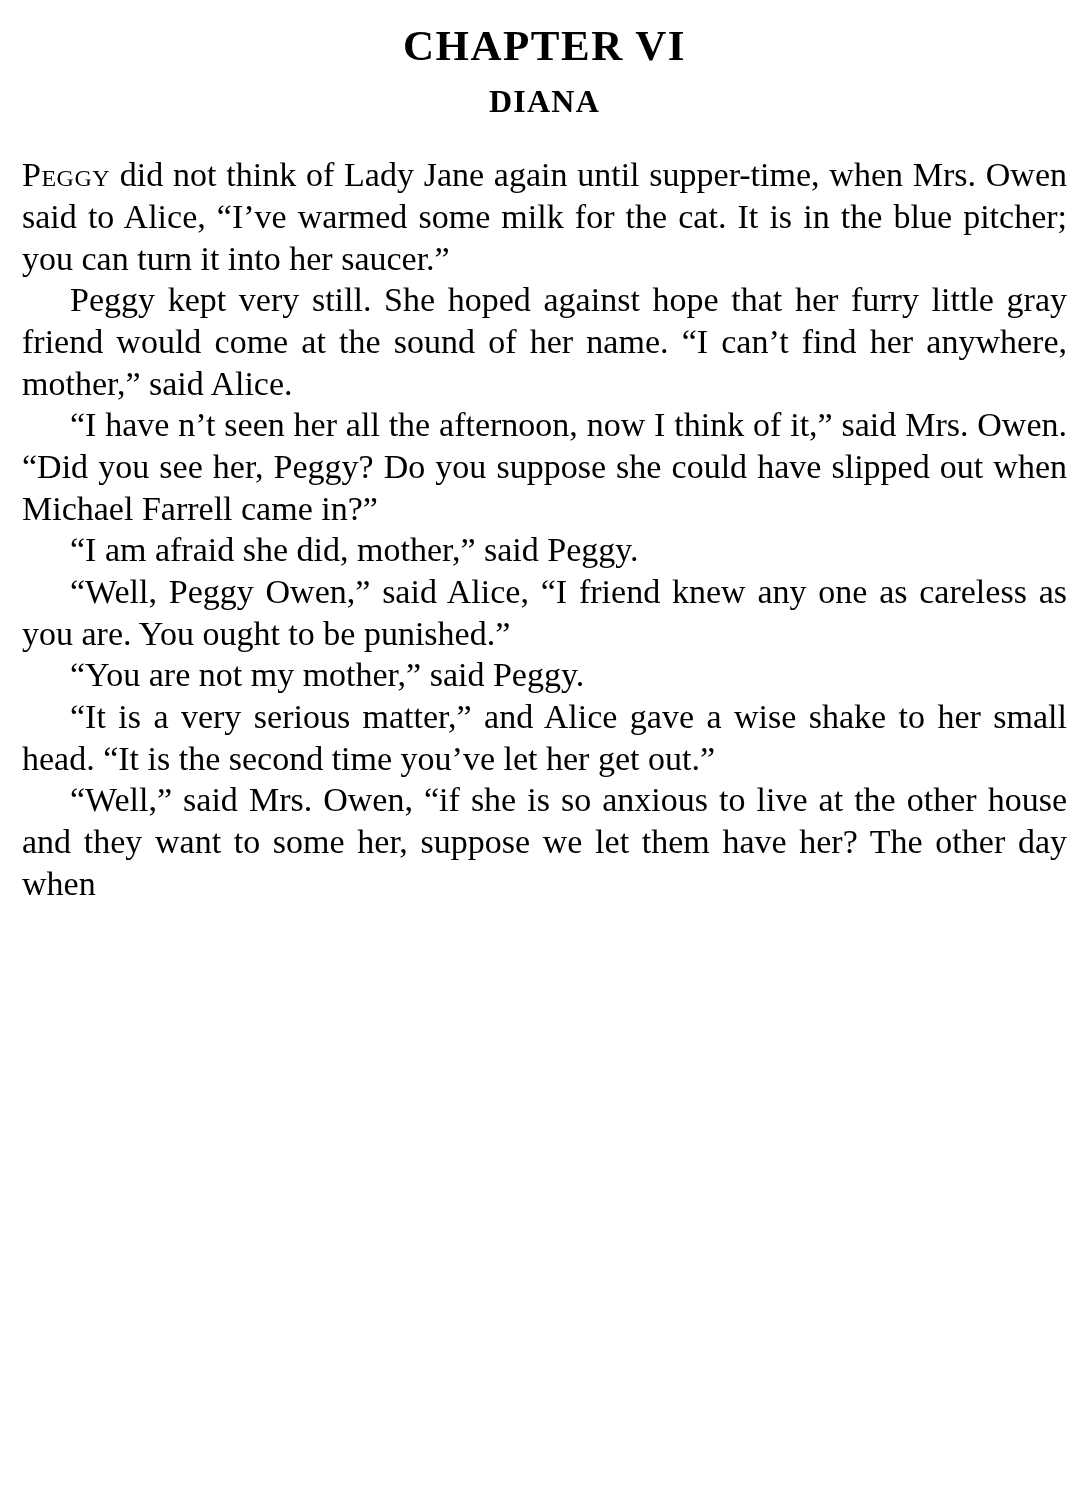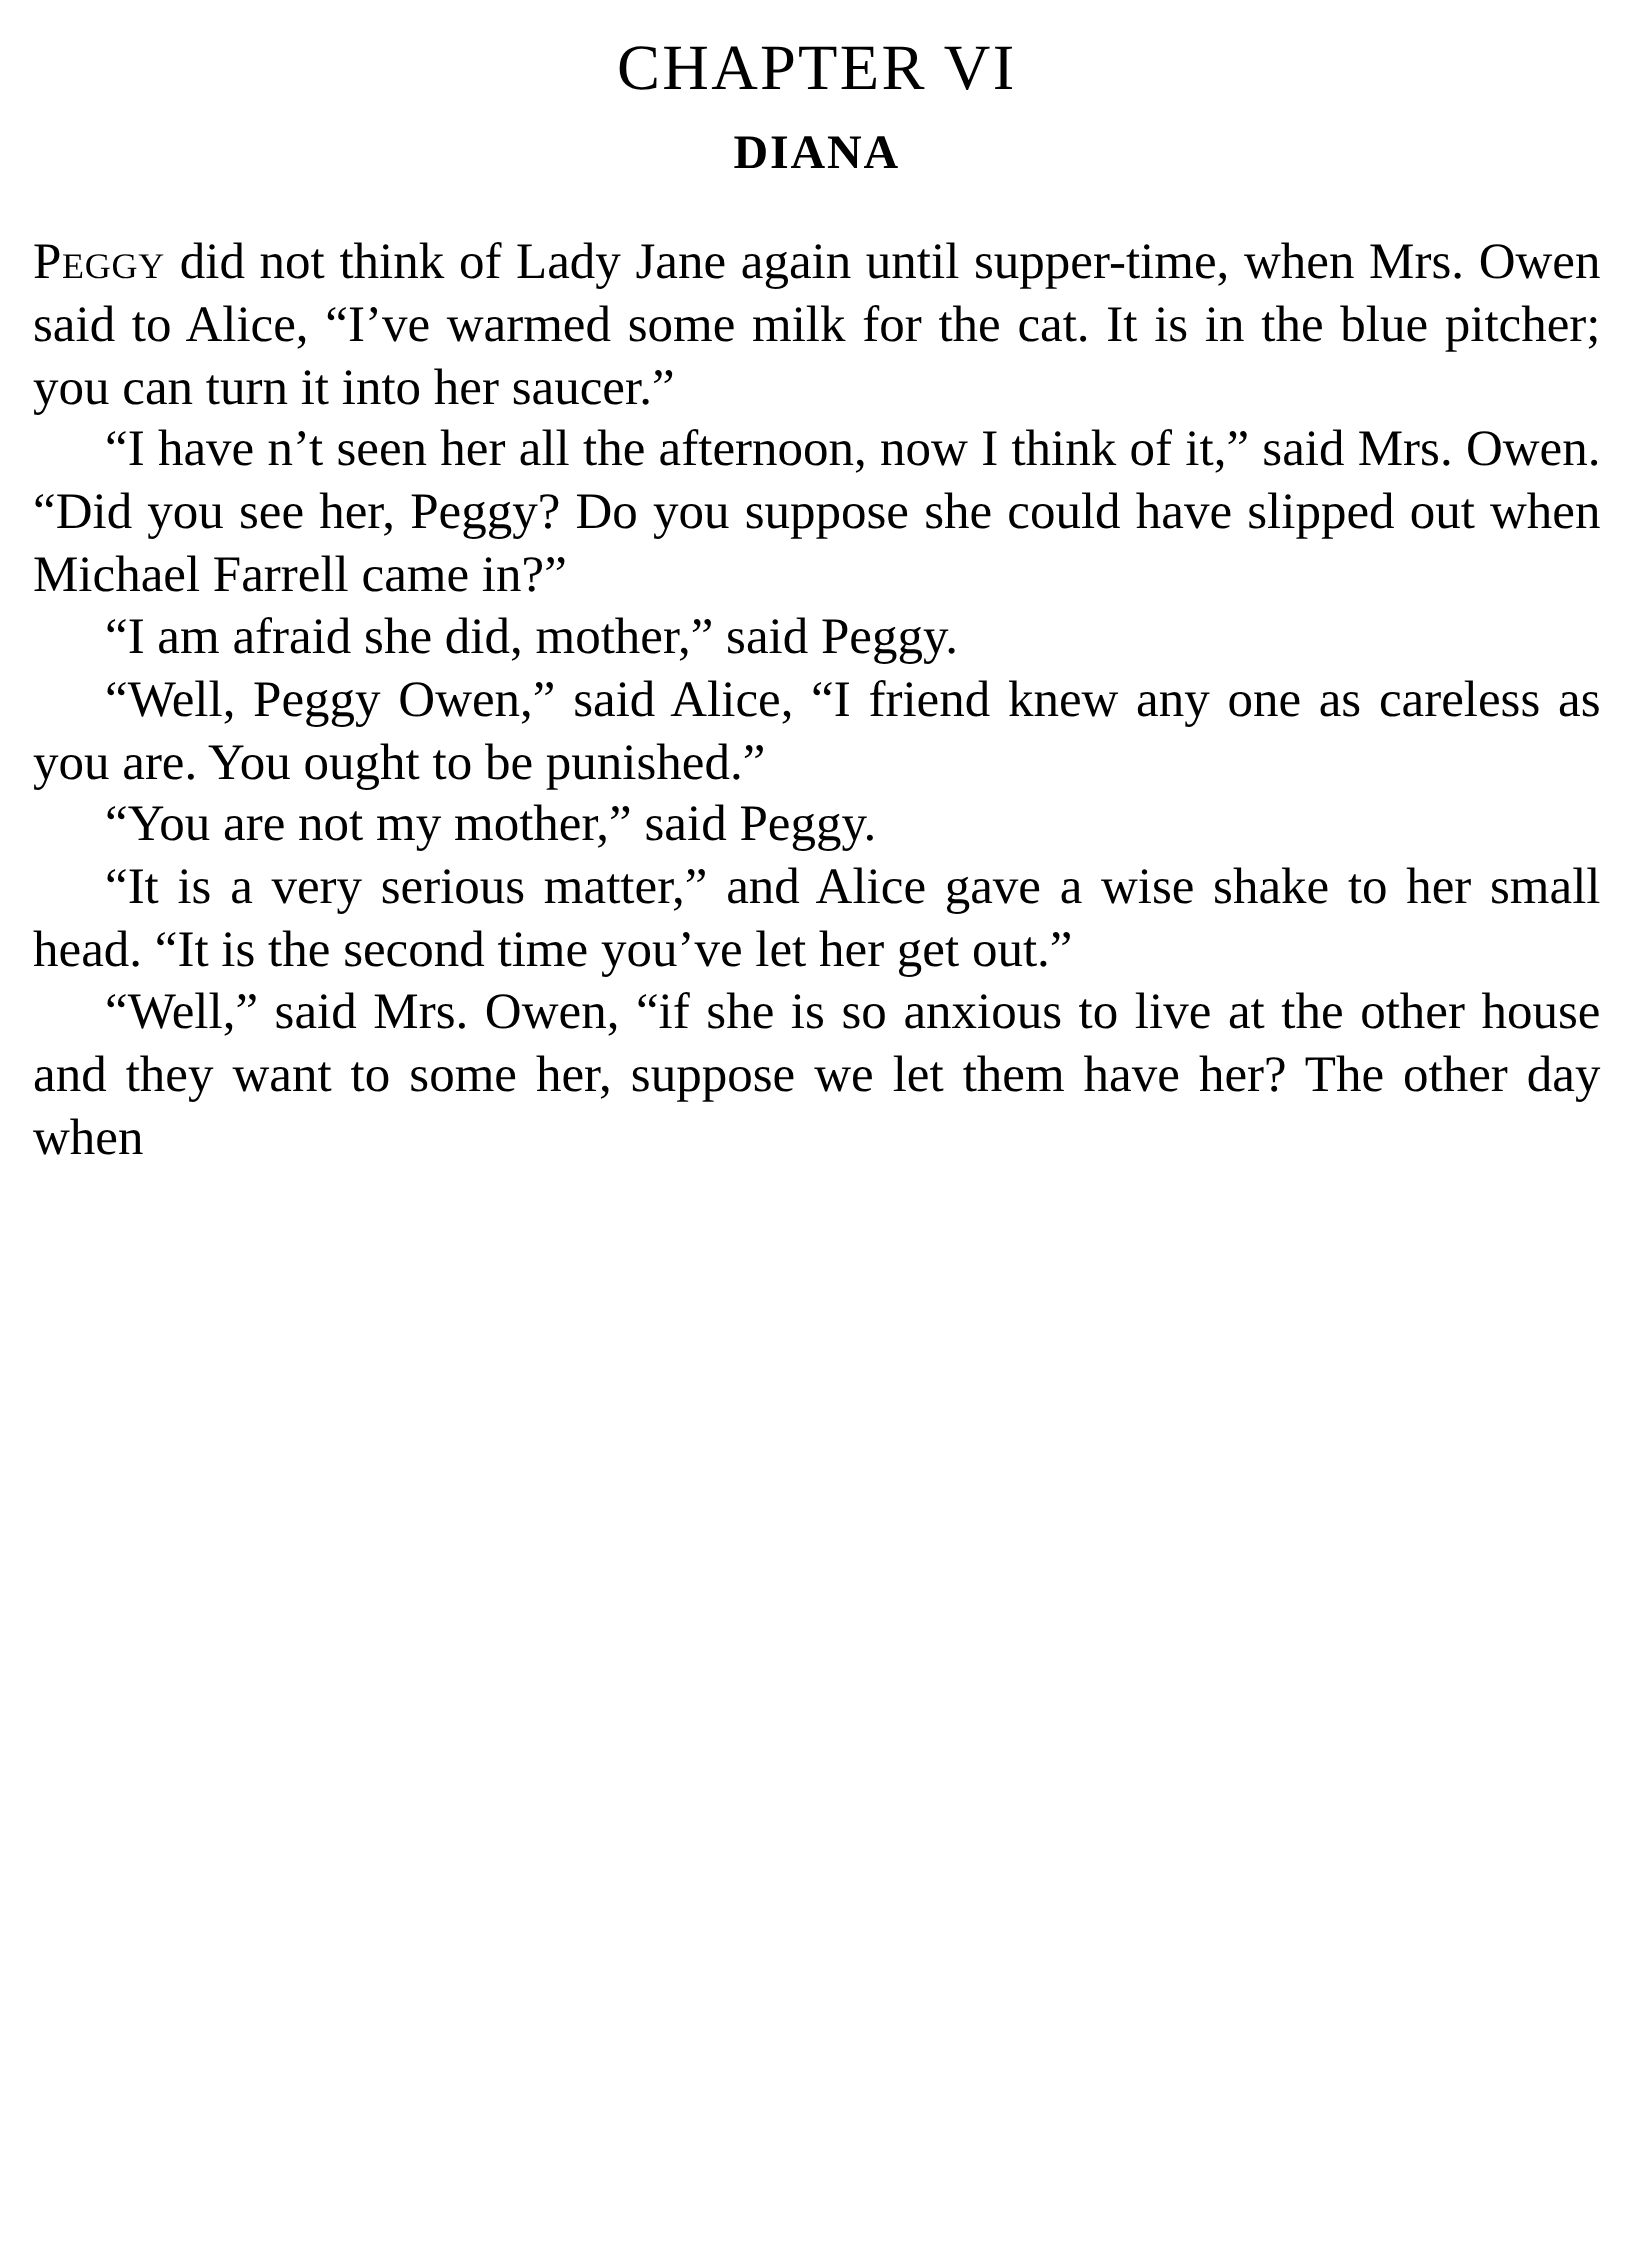--- a/index.html
+++ b/index.html
@@ -17,21 +17,21 @@
   .page {
     width: 1089px;
     height: 1498px;
     box-sizing: border-box;
     padding: 14px 22px 0 22px;
     position: relative;
   }
   .chapter-heading {
     text-align: center;
     font-size: 43px;
-    font-weight: normal;
+    font-weight: bold;
     letter-spacing: 1.5px;
     line-height: 1.1;
     margin: 8px 0 0 0;
     font-family: "Liberation Serif", "DejaVu Serif", serif;
   }
   .chapter-subtitle {
     text-align: center;
     font-size: 32px;
     font-weight: bold;
     letter-spacing: 1.2px;
@@ -65,20 +65,21 @@
 </head>
 <body>
 
 <div class="page">
 
   <h1 class="chapter-heading">CHAPTER VI</h1>
   <h2 class="chapter-subtitle">DIANA</h2>
 
   <div class="body-text">
     <p class="first"><span class="smallcaps">Peggy</span><span> did not think of Lady Jane again until supper-time, when Mrs. Owen said to Alice, “I’ve warmed some milk for the cat. It is in the blue pitcher; you can turn it into her saucer.”</span></p>
+    <p>Peggy kept very still. She hoped against hope that her furry little gray friend would come at the sound of her name. “I can’t find her anywhere, mother,” said Alice.</p>
     <p>“I have n’t seen her all the afternoon, now I think of it,” said Mrs. Owen. “Did you see her, Peggy? Do you suppose she could have slipped out when Michael Farrell came in?”</p>
     <p>“I am afraid she did, mother,” said Peggy.</p>
     <p>“Well, Peggy Owen,” said Alice, “I friend knew any one as careless as you are. You ought to be punished.”</p>
     <p>“You are not my mother,” said Peggy.</p>
     <p>“It is a very serious matter,” and Alice gave a wise shake to her small head. “It is the second time you’ve let her get out.”</p>
     <p class="last">“Well,” said Mrs. Owen, “if she is so anxious to live at the other house and they want to some her, suppose we let them have her? The other day when</p>
   </div>
 
 </div>
 

